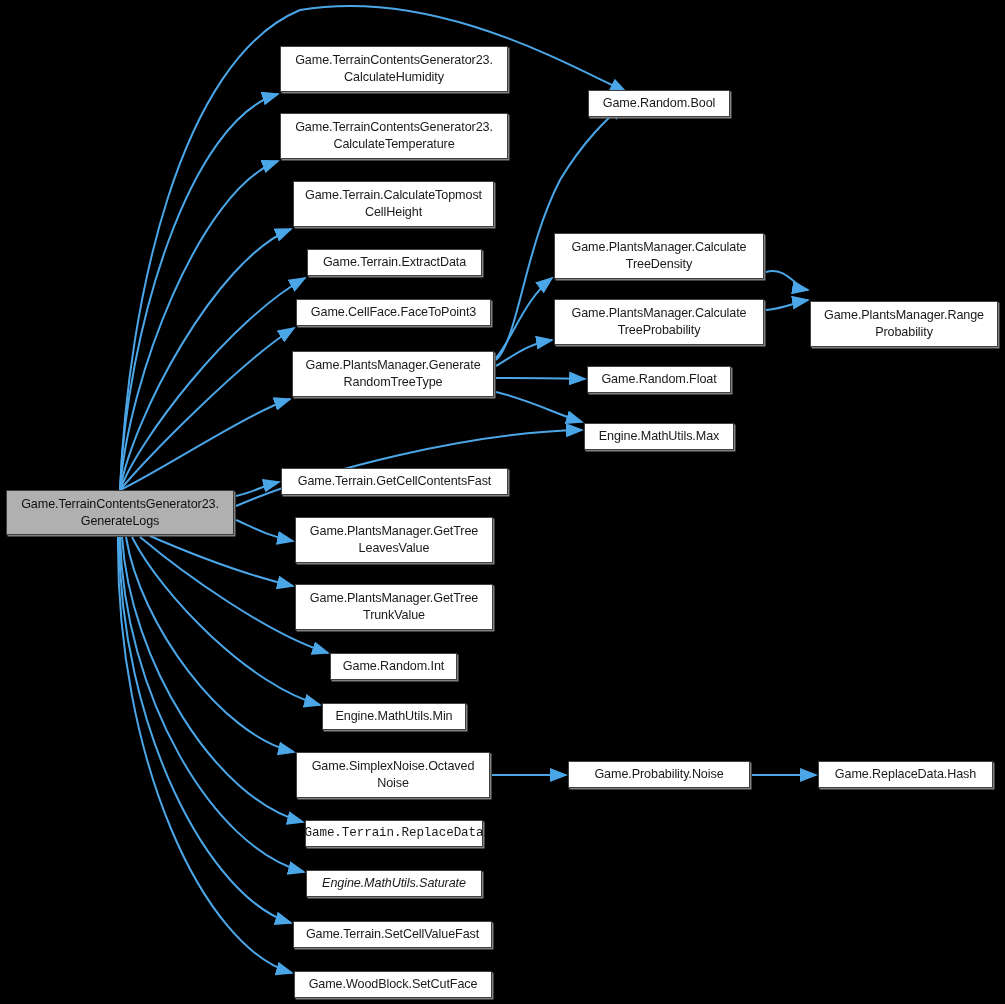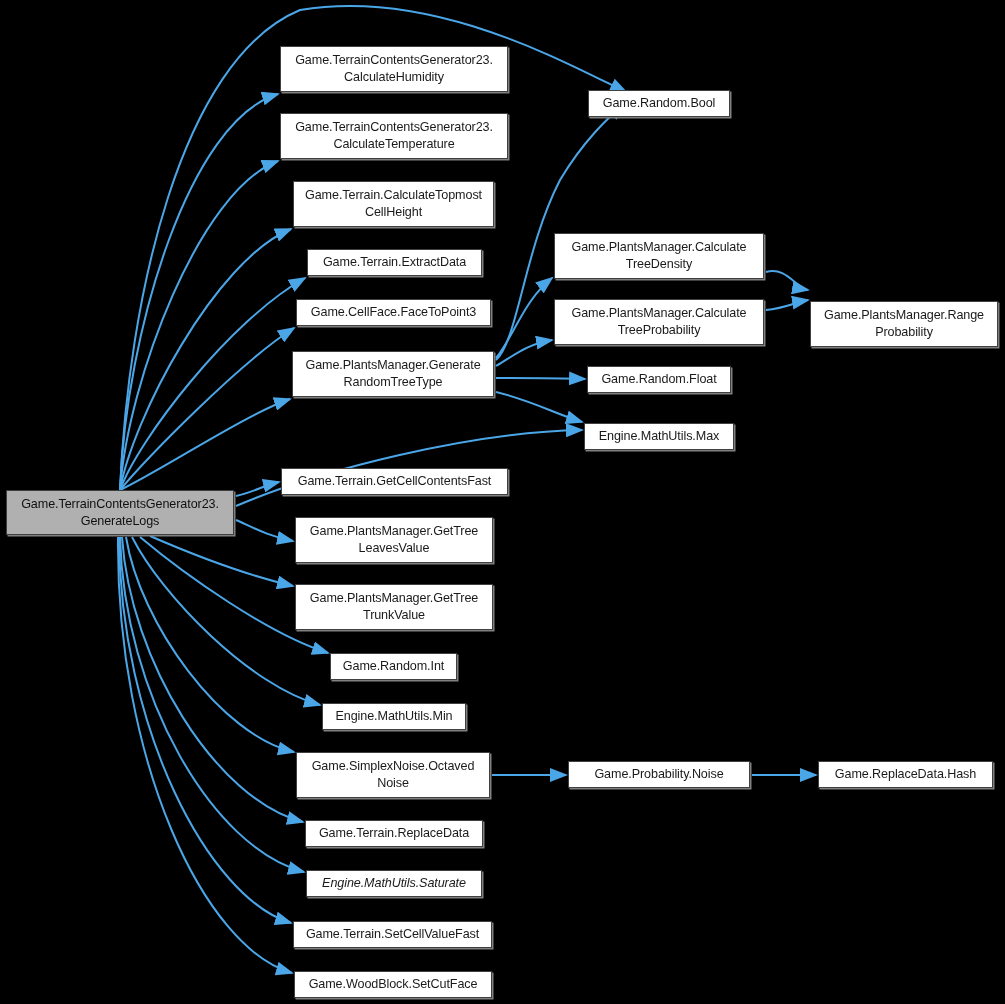--- a/index.html
+++ b/index.html
@@ -102,21 +102,21 @@
 RandomTreeType</span></div>
       <div class="node" style="left: 281px; top: 468px; width: 227px; height: 27px;"><span class="node-label">Game.Terrain.GetCellContentsFast</span></div>
       <div class="node" style="left: 295px; top: 517px; width: 198px; height: 46px;"><span class="node-label">Game.PlantsManager.GetTree
 LeavesValue</span></div>
       <div class="node" style="left: 295px; top: 584px; width: 198px; height: 46px;"><span class="node-label">Game.PlantsManager.GetTree
 TrunkValue</span></div>
       <div class="node" style="left: 330px; top: 653px; width: 127px; height: 27px;"><span class="node-label">Game.Random.Int</span></div>
       <div class="node" style="left: 322px; top: 703px; width: 144px; height: 27px; justify-content: center;"><span class="node-label">Engine.MathUtils.Min</span></div>
       <div class="node" style="left: 296px; top: 752px; width: 194px; height: 46px;"><span class="node-label">Game.SimplexNoise.Octaved
 Noise</span></div>
-      <div class="node" style="left: 305px; top: 820px; width: 178px; height: 27px;"><span class="node-label">Game.Terrain.ReplaceData</span></div>
+      <div class="node" style="left: 305px; top: 820px; width: 178px; height: 27px; font-family: Liberation Mono, monospace;"><span class="node-label">Game.Terrain.ReplaceData</span></div>
       <div class="node" style="left: 306px; top: 870px; width: 176px; height: 27px; font-style: italic;"><span class="node-label">Engine.MathUtils.Saturate</span></div>
       <div class="node" style="left: 293px; top: 921px; width: 199px; height: 27px; text-align: right;"><span class="node-label">Game.Terrain.SetCellValueFast</span></div>
       <div class="node" style="left: 294px; top: 971px; width: 198px; height: 27px;"><span class="node-label">Game.WoodBlock.SetCutFace</span></div>
       <div class="node" style="left: 588px; top: 90px; width: 142px; height: 27px;"><span class="node-label">Game.Random.Bool</span></div>
       <div class="node" style="left: 554px; top: 233px; width: 210px; height: 46px;"><span class="node-label">Game.PlantsManager.Calculate
 TreeDensity</span></div>
       <div class="node" style="left: 554px; top: 299px; width: 210px; height: 46px;"><span class="node-label">Game.PlantsManager.Calculate
 TreeProbability</span></div>
       <div class="node" style="left: 587px; top: 366px; width: 144px; height: 27px;"><span class="node-label">Game.Random.Float</span></div>
       <div class="node" style="left: 584px; top: 417px; width: 150px; height: 27px; margin-top: 6px;"><span class="node-label">Engine.MathUtils.Max</span></div>

